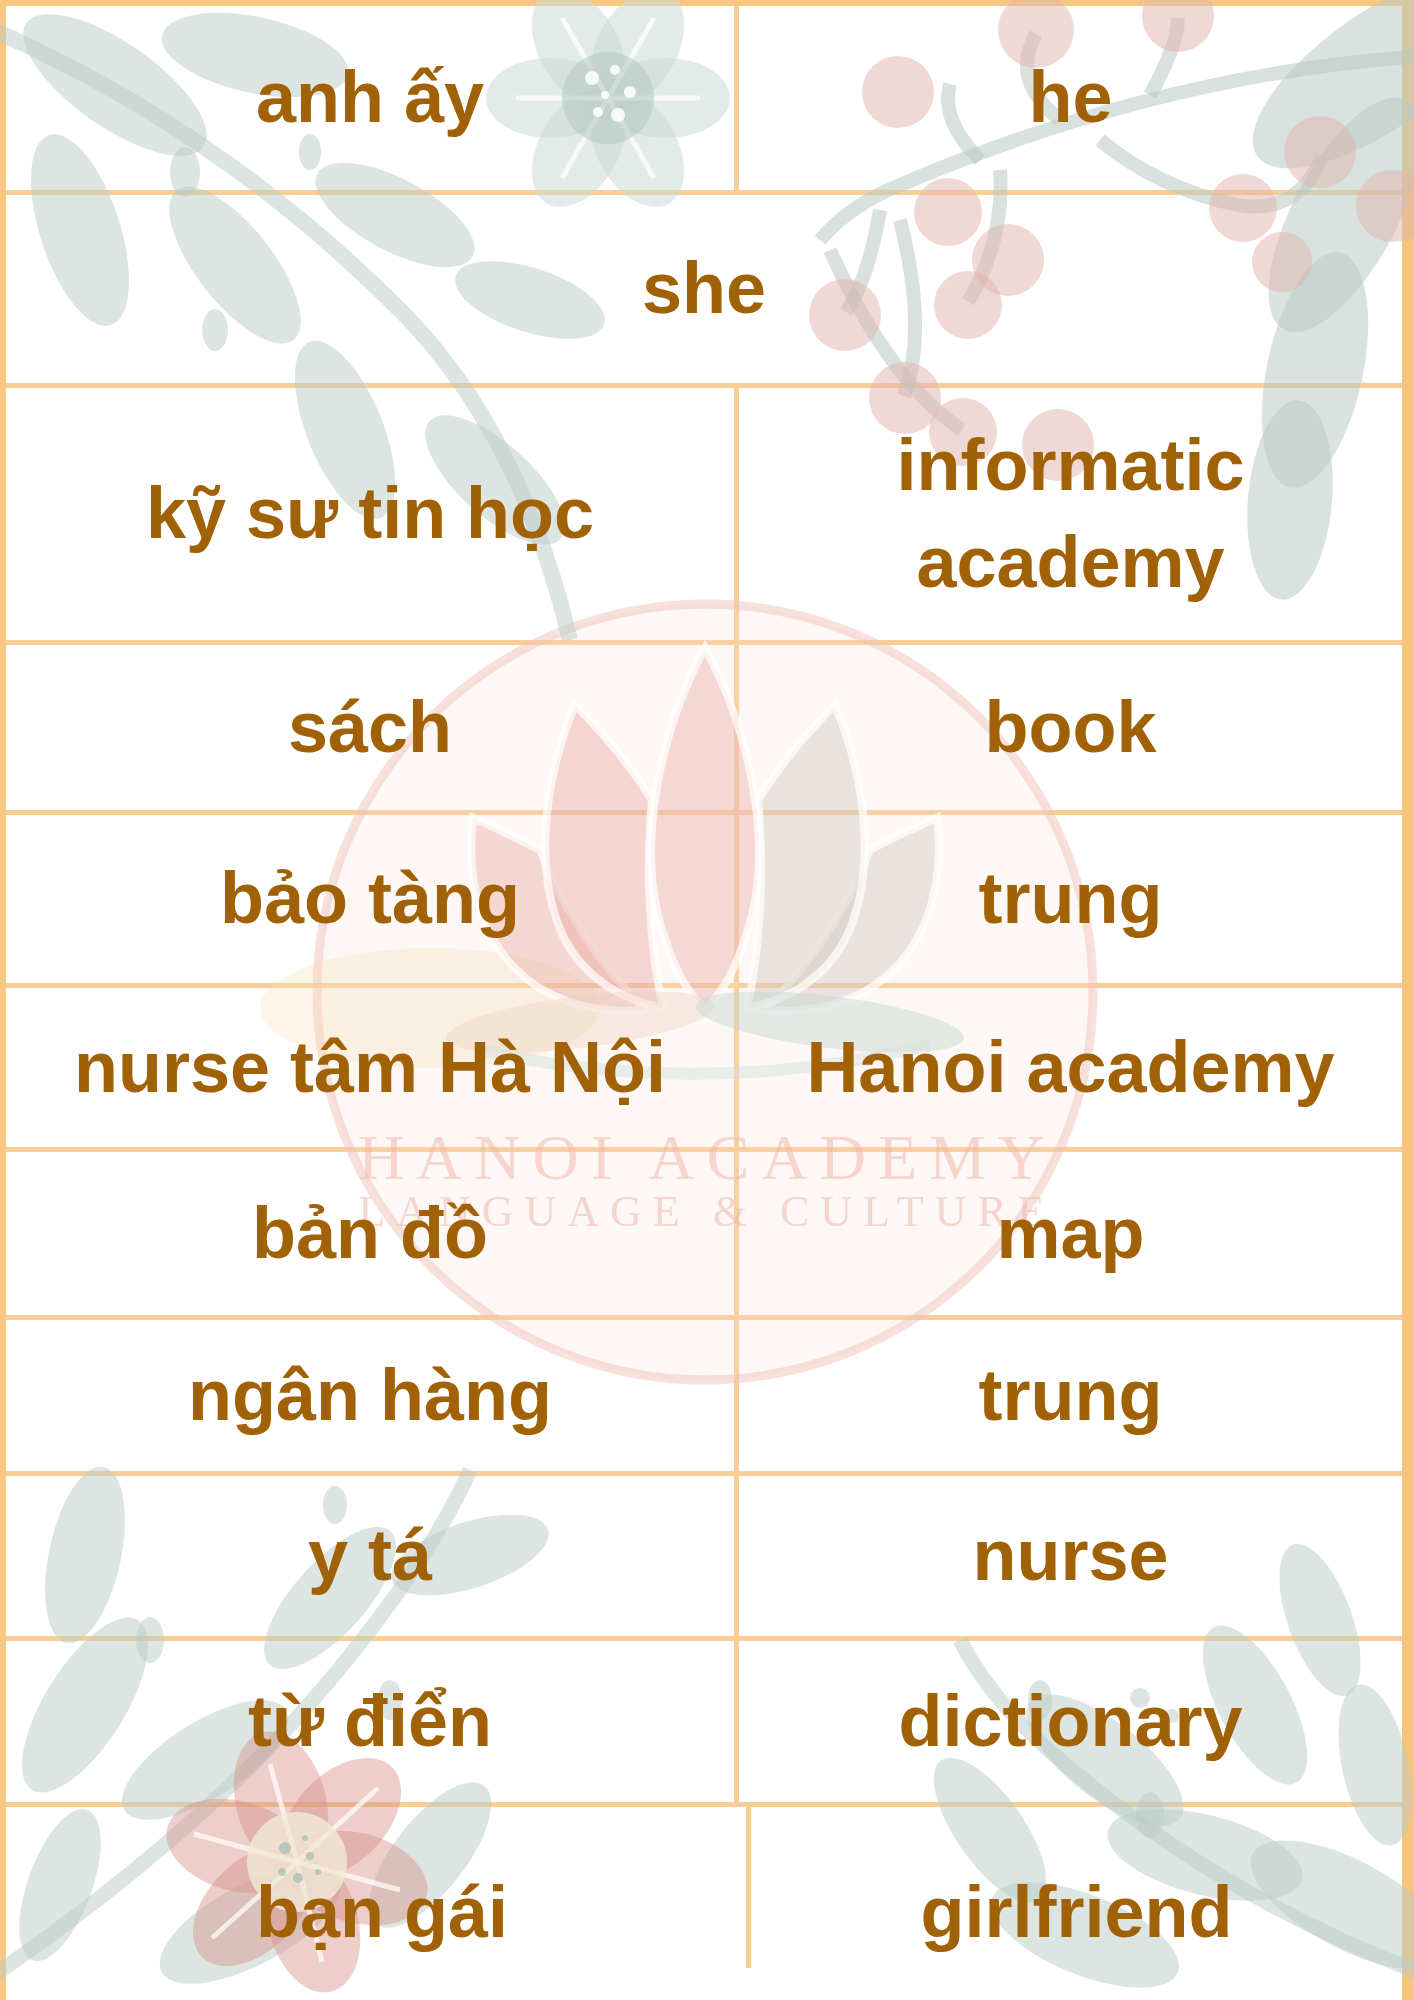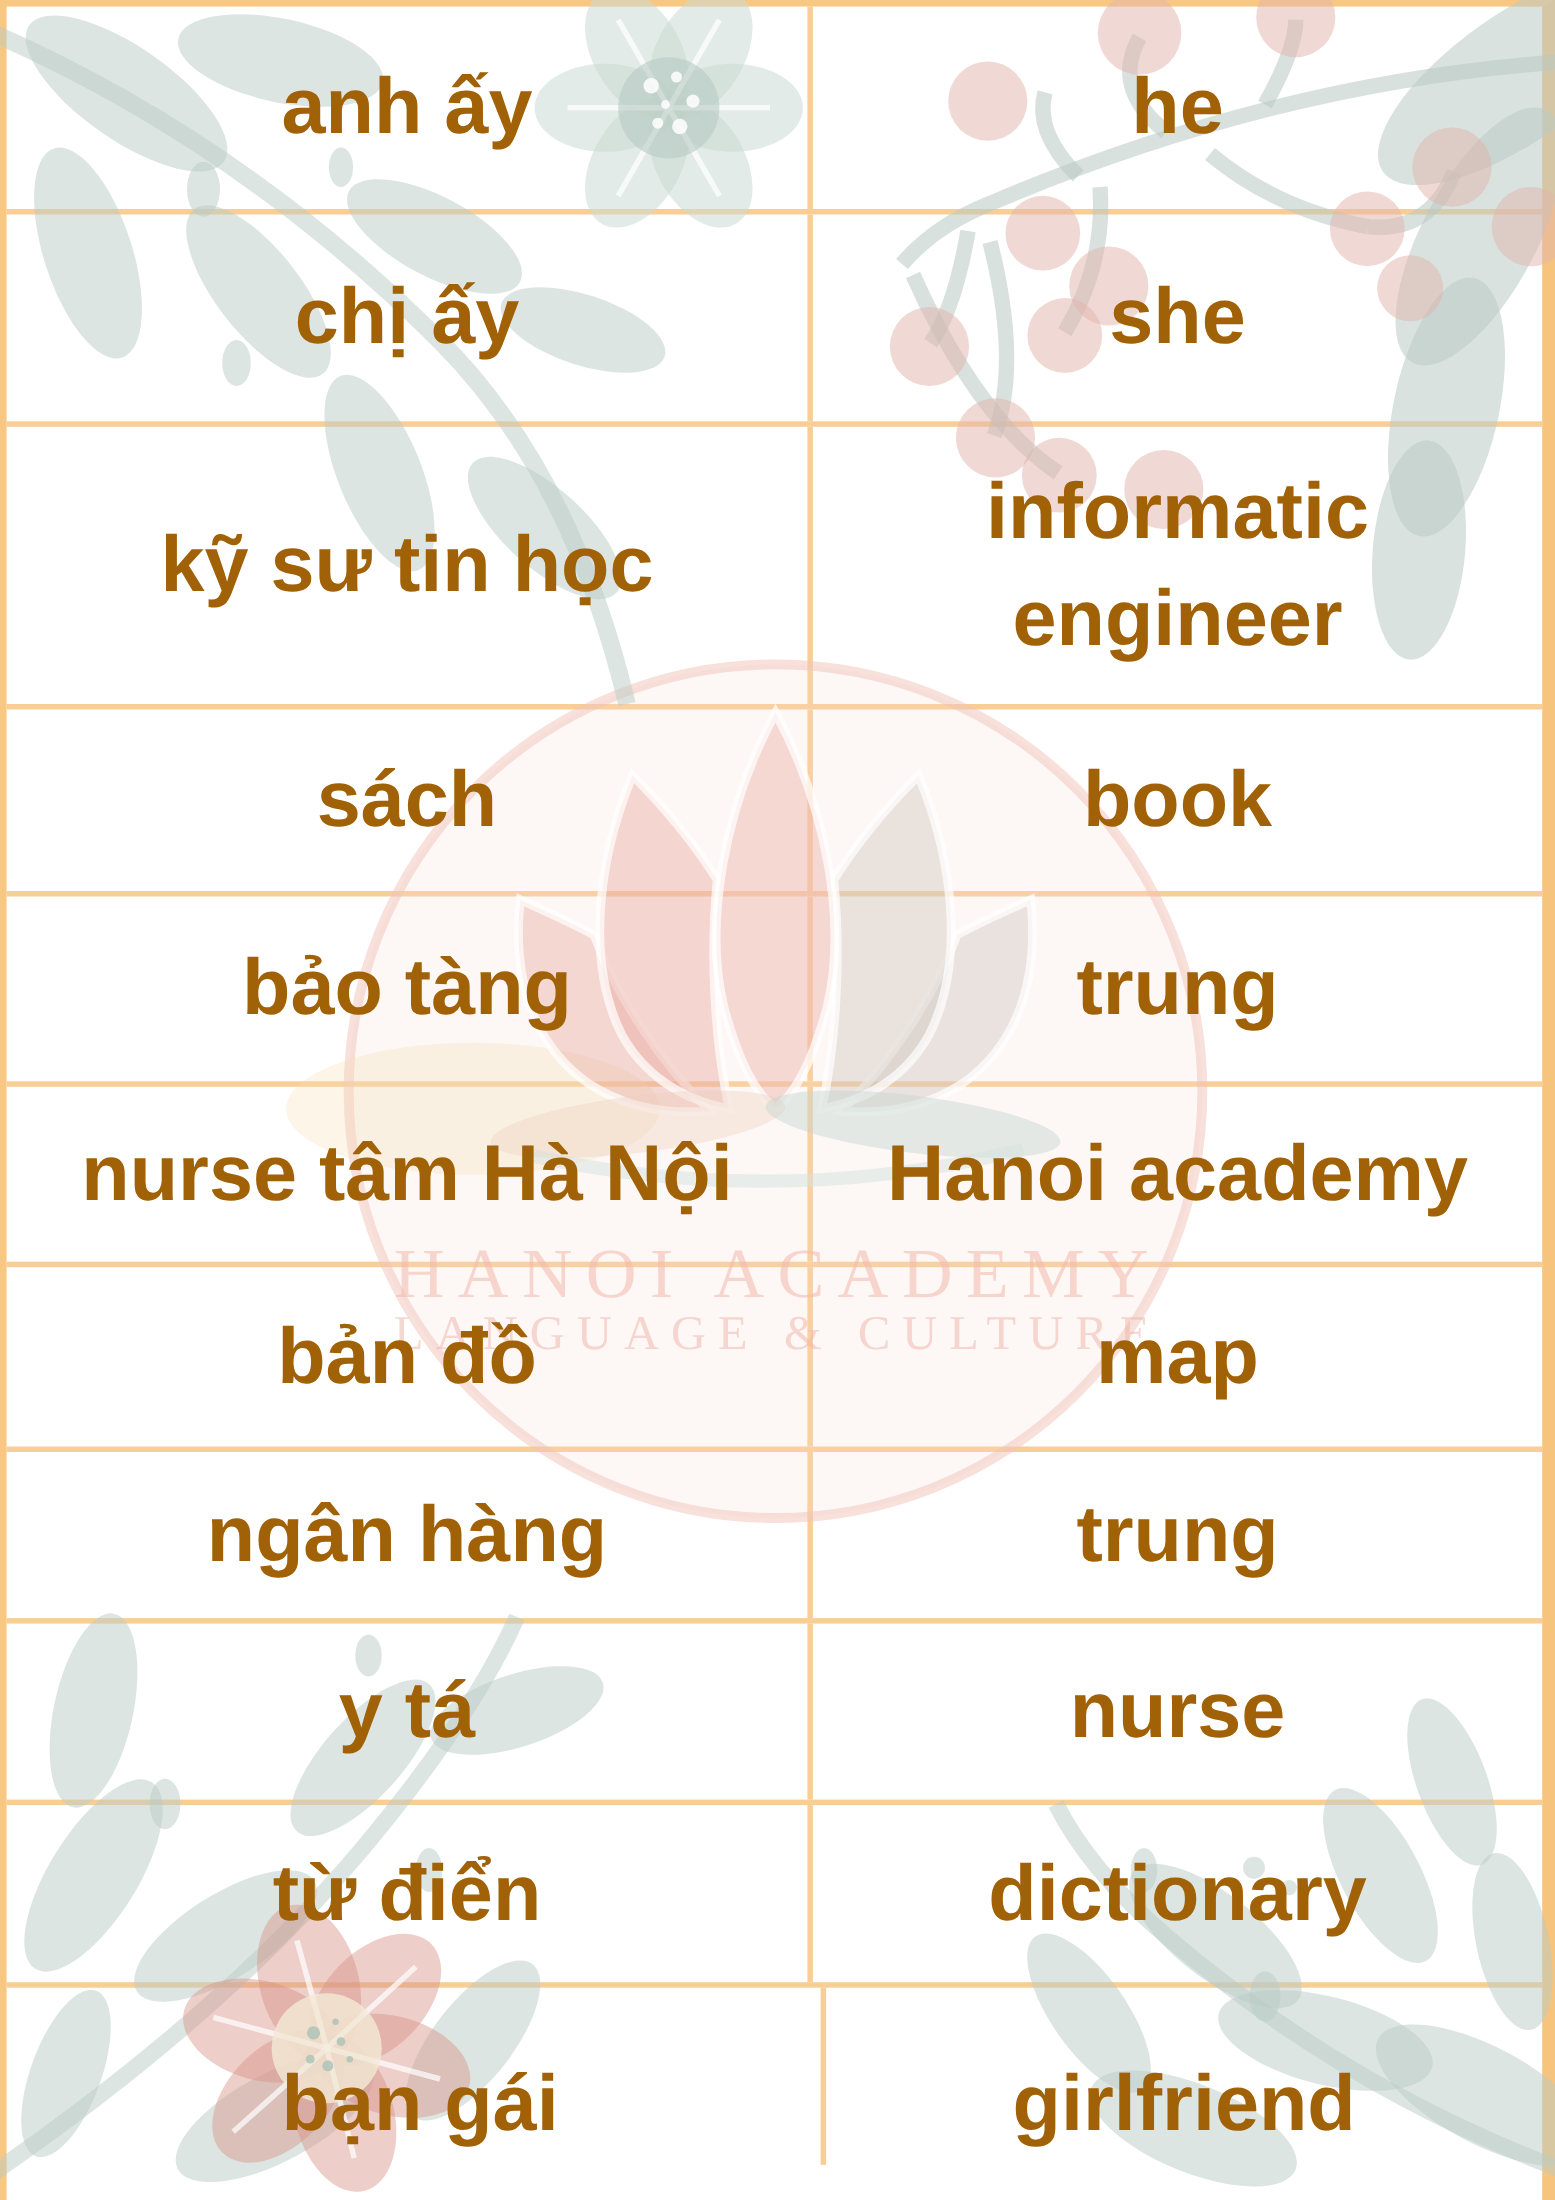--- a/index.html
+++ b/index.html
@@ -33,33 +33,30 @@
   <div class="vtable">
     <div class="row" style="height:189px">
       <div class="cell vi">
           <span class="txt">anh ấy</span>
         </div>
       <div class="cell en">
           <span class="txt">he</span>
         </div>
     </div>
     <div class="row" style="height:193px">
-      <div class="cell vi">
-          <span class="txt">chị ấy</span>
-        </div>
       <div class="cell en">
           <span class="txt">she</span>
         </div>
     </div>
     <div class="row wrap" style="height:257px">
       <div class="cell vi">
           <span class="txt">kỹ sư tin học</span>
         </div>
       <div class="cell en">
-          <span class="txt">informatic engineer</span>
+          <span class="txt">informatic academy</span>
         </div>
     </div>
     <div class="row" style="height:170px">
       <div class="cell vi">
           <span class="txt">sách</span>
         </div>
       <div class="cell en">
           <span class="txt">book</span>
         </div>
     </div>

